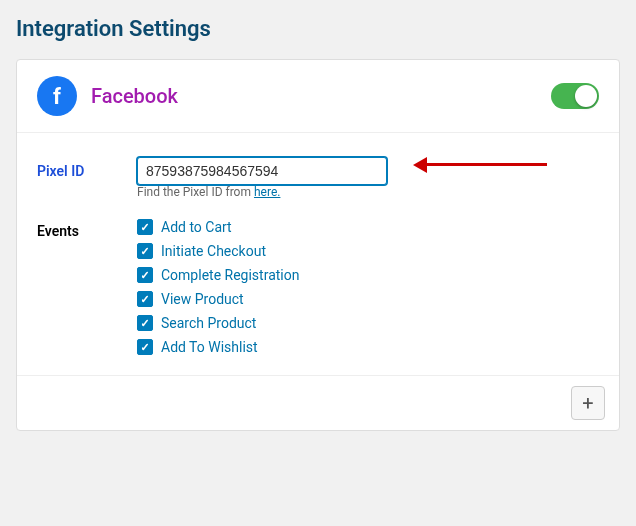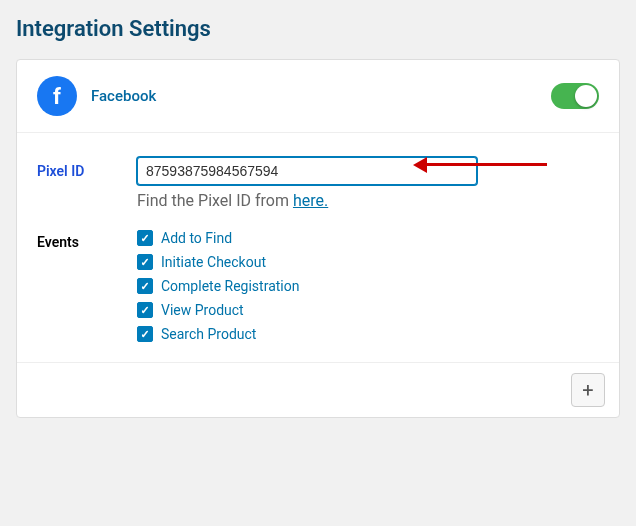--- a/index.html
+++ b/index.html
@@ -36,22 +36,22 @@
       display: flex;
       align-items: center;
       justify-content: center;
       color: #fff;
       font-size: 22px;
       font-weight: bold;
       margin-right: 14px;
       flex-shrink: 0;
     }
     .fb-label {
-      font-size: 15px;
-      color: #0369a1;
+      font-size: 20px;
+      color: #a21caf;
       font-weight: 500;
       flex: 1;
     }
     
     .toggle {
       width: 48px;
       height: 26px;
       background: #46b450;
       border-radius: 13px;
       position: relative;
@@ -83,33 +83,32 @@
       color: #1d4ed8;
       font-weight: 600;
       padding-top: 6px;
       flex-shrink: 0;
     }
     .field-content {
       flex: 1;
       position: relative;
     }
     .pixel-input {
-      width: 340px;
+      width: 250px;
       padding: 5px 8px;
       font-size: 14px;
       border: 1px solid #007cba;
       border-radius: 3px;
       outline: none;
       color: #333;
       box-shadow: 0 0 0 1px #007cba;
     }
     .pixel-hint {
-      font-size: 16px;
+      font-size: 12px;
       color: #666;
-      margin-top: 6px;
     }
     .pixel-hint a {
       color: #0073aa;
       text-decoration: underline;
     }
     
     .arrow-container {
       position: relative;
     }
     .red-arrow {
@@ -233,37 +232,41 @@
           <a href="#">here.</a>
         </div>
       </div>
     </div>
 
     <div class="events-row">
       <div class="events-label">Events</div>
       <div class="events-list" id="events-list">
       <div class="event-item">
             <div class="event-checkbox"></div>
-            <span class="event-name">Add to Find</span>
+            <span class="event-name">Add to Cart</span>
           </div>
           <div class="event-item">
             <div class="event-checkbox"></div>
             <span class="event-name">Initiate Checkout</span>
           </div>
           <div class="event-item">
             <div class="event-checkbox"></div>
             <span class="event-name">Complete Registration</span>
           </div>
           <div class="event-item">
             <div class="event-checkbox"></div>
             <span class="event-name">View Product</span>
           </div>
           <div class="event-item">
             <div class="event-checkbox"></div>
             <span class="event-name">Search Product</span>
+          </div>
+          <div class="event-item">
+            <div class="event-checkbox"></div>
+            <span class="event-name">Add To Wishlist</span>
           </div>
         </div>
     </div>
 
   </div>
 
   <div class="card-footer">
     <div class="add-btn">
       <span>+</span>
     </div>

